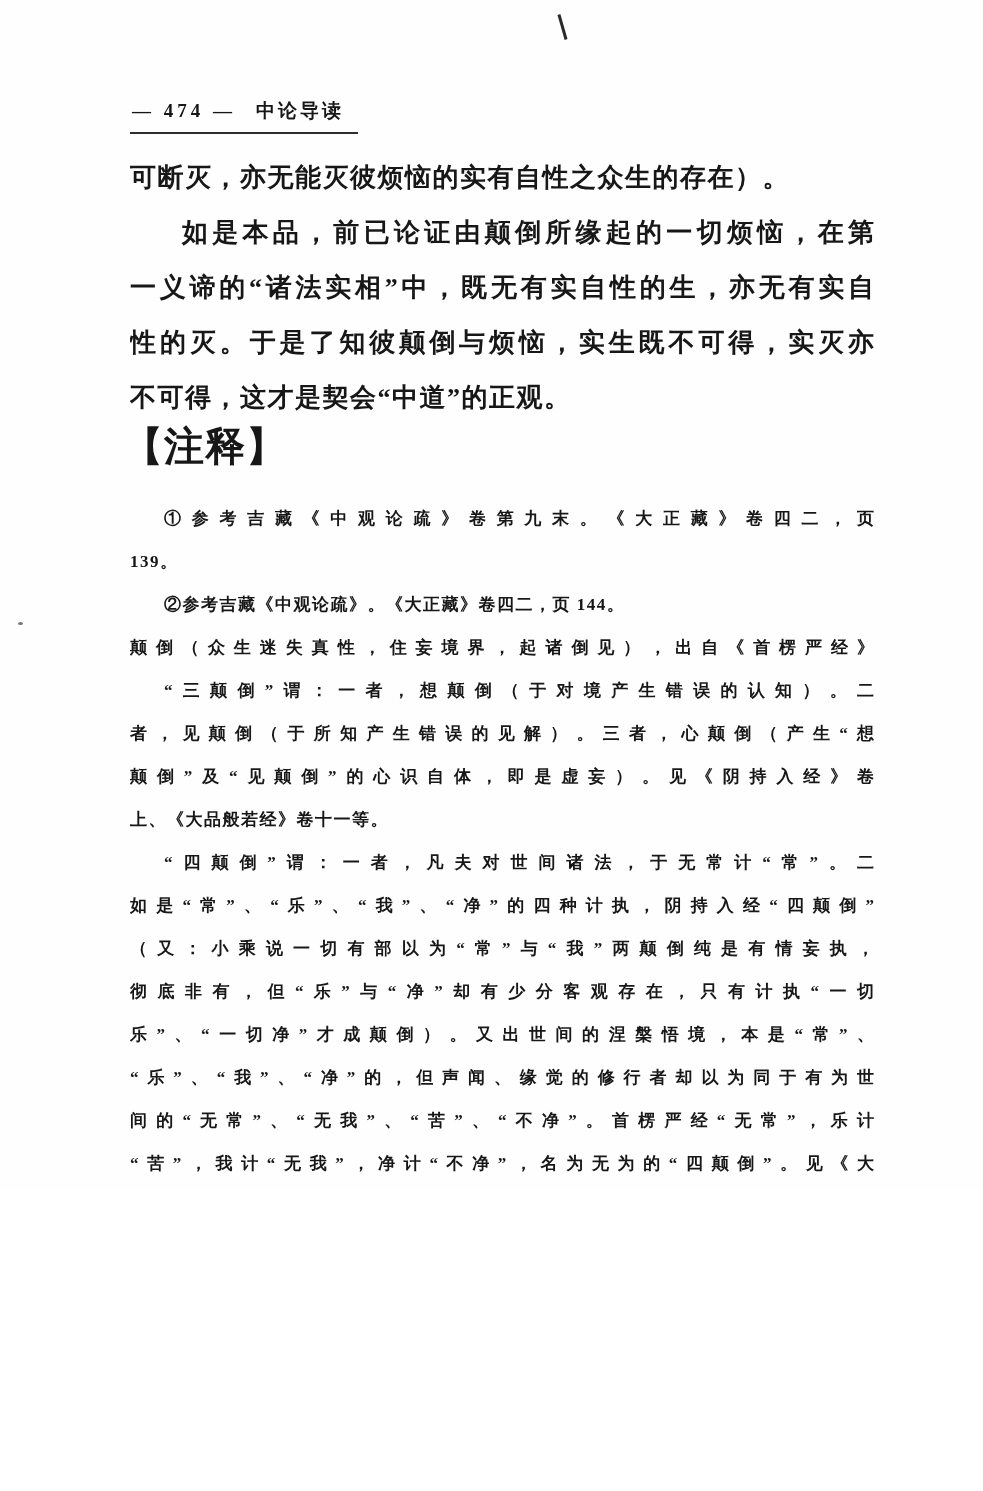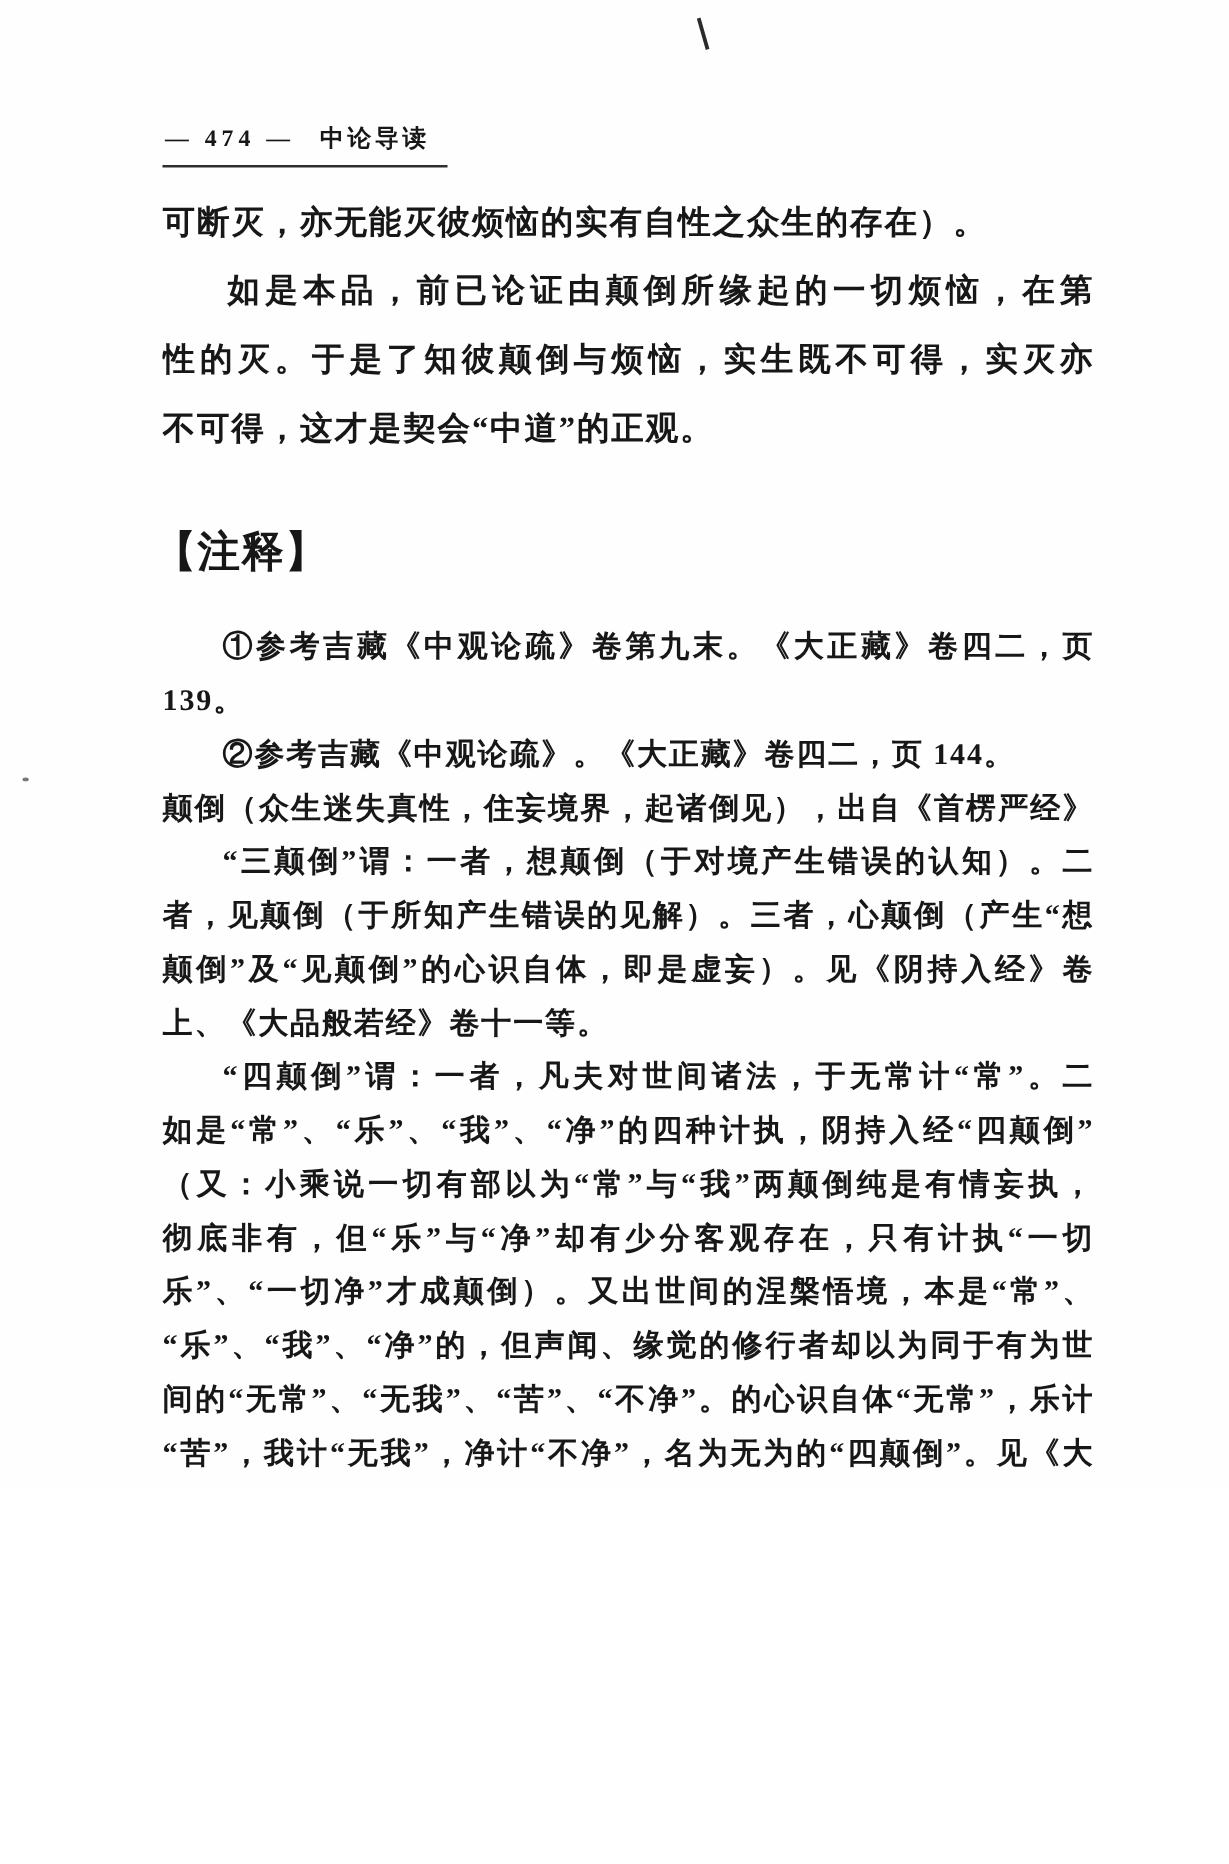--- a/index.html
+++ b/index.html
@@ -42,26 +42,26 @@
   .main-text {
     position: absolute; left: 130px; top: 150px;
     width: 744px;
     font-size: 26px; font-weight: 600;
   }
   .main-text .line { height: 55px; line-height: 55px; }
 
   
   .notes-header {
     position: absolute; left: 123px; top: 419px;
-    font-size: 34px; font-weight: 700; letter-spacing: 1px;
+    font-size: 40px; font-weight: 700; letter-spacing: 1px;
   }
   .notes-text {
     position: absolute; left: 130px; top: 497px;
     width: 744px;
-    font-size: 24px; font-weight: 600;
+    font-size: 17px; font-weight: 600;
   }
   .notes-text .line { height: 43px; line-height: 43px; }
 
   
   .line {
     text-align: justify;
     text-align-last: justify;
     overflow: hidden;
   }
   .line.indent { text-indent: 2em; }
@@ -83,20 +83,21 @@
   <div class="page-header">
     <span class="num">— 474 —</span><span class="title">中论导读</span>
   </div>
 
   <div class="main-text">
     <div class="para">
       <div class="line end">可断灭，亦无能灭彼烦恼的实有自性之众生的存在）。</div>
     </div>
     <div class="para">
       <div class="line indent">如是本品，前已论证由颠倒所缘起的一切烦恼，在第</div>
+      <div class="line">一义谛的“诸法实相”中，既无有实自性的生，亦无有实自</div>
       <div class="line">性的灭。于是了知彼颠倒与烦恼，实生既不可得，实灭亦</div>
       <div class="line end">不可得，这才是契会“中道”的正观。</div>
     </div>
   </div>
 
   <div class="notes-header">【注释】</div>
 
   <div class="notes-text">
     <div class="para">
       <div class="line indent">①参考吉藏《中观论疏》卷第九末。《大正藏》卷四二，页</div>
@@ -114,18 +115,18 @@
       <div class="line">颠倒”及“见颠倒”的心识自体，即是虚妄）。见《阴持入经》卷</div>
       <div class="line end">上、《大品般若经》卷十一等。</div>
     </div>
     <div class="para">
       <div class="line indent">“四颠倒”谓：一者，凡夫对世间诸法，于无常计“常”。二</div>
       <div class="line">如是“常”、“乐”、“我”、“净”的四种计执，阴持入经“四颠倒”</div>
       <div class="line">（又：小乘说一切有部以为“常”与“我”两颠倒纯是有情妄执，</div>
       <div class="line">彻底非有，但“乐”与“净”却有少分客观存在，只有计执“一切</div>
       <div class="line">乐”、“一切净”才成颠倒）。又出世间的涅槃悟境，本是“常”、</div>
       <div class="line">“乐”、“我”、“净”的，但声闻、缘觉的修行者却以为同于有为世</div>
-      <div class="line">间的“无常”、“无我”、“苦”、“不净”。的心识自体“无常”，乐计</div>
+      <div class="line">间的“无常”、“无我”、“苦”、“不净”。首楞严经“无常”，乐计</div>
       <div class="line">“苦”，我计“无我”，净计“不净”，名为无为的“四颠倒”。见《大</div>
     </div>
   </div>
 
 </div>
 
 </body></html>

